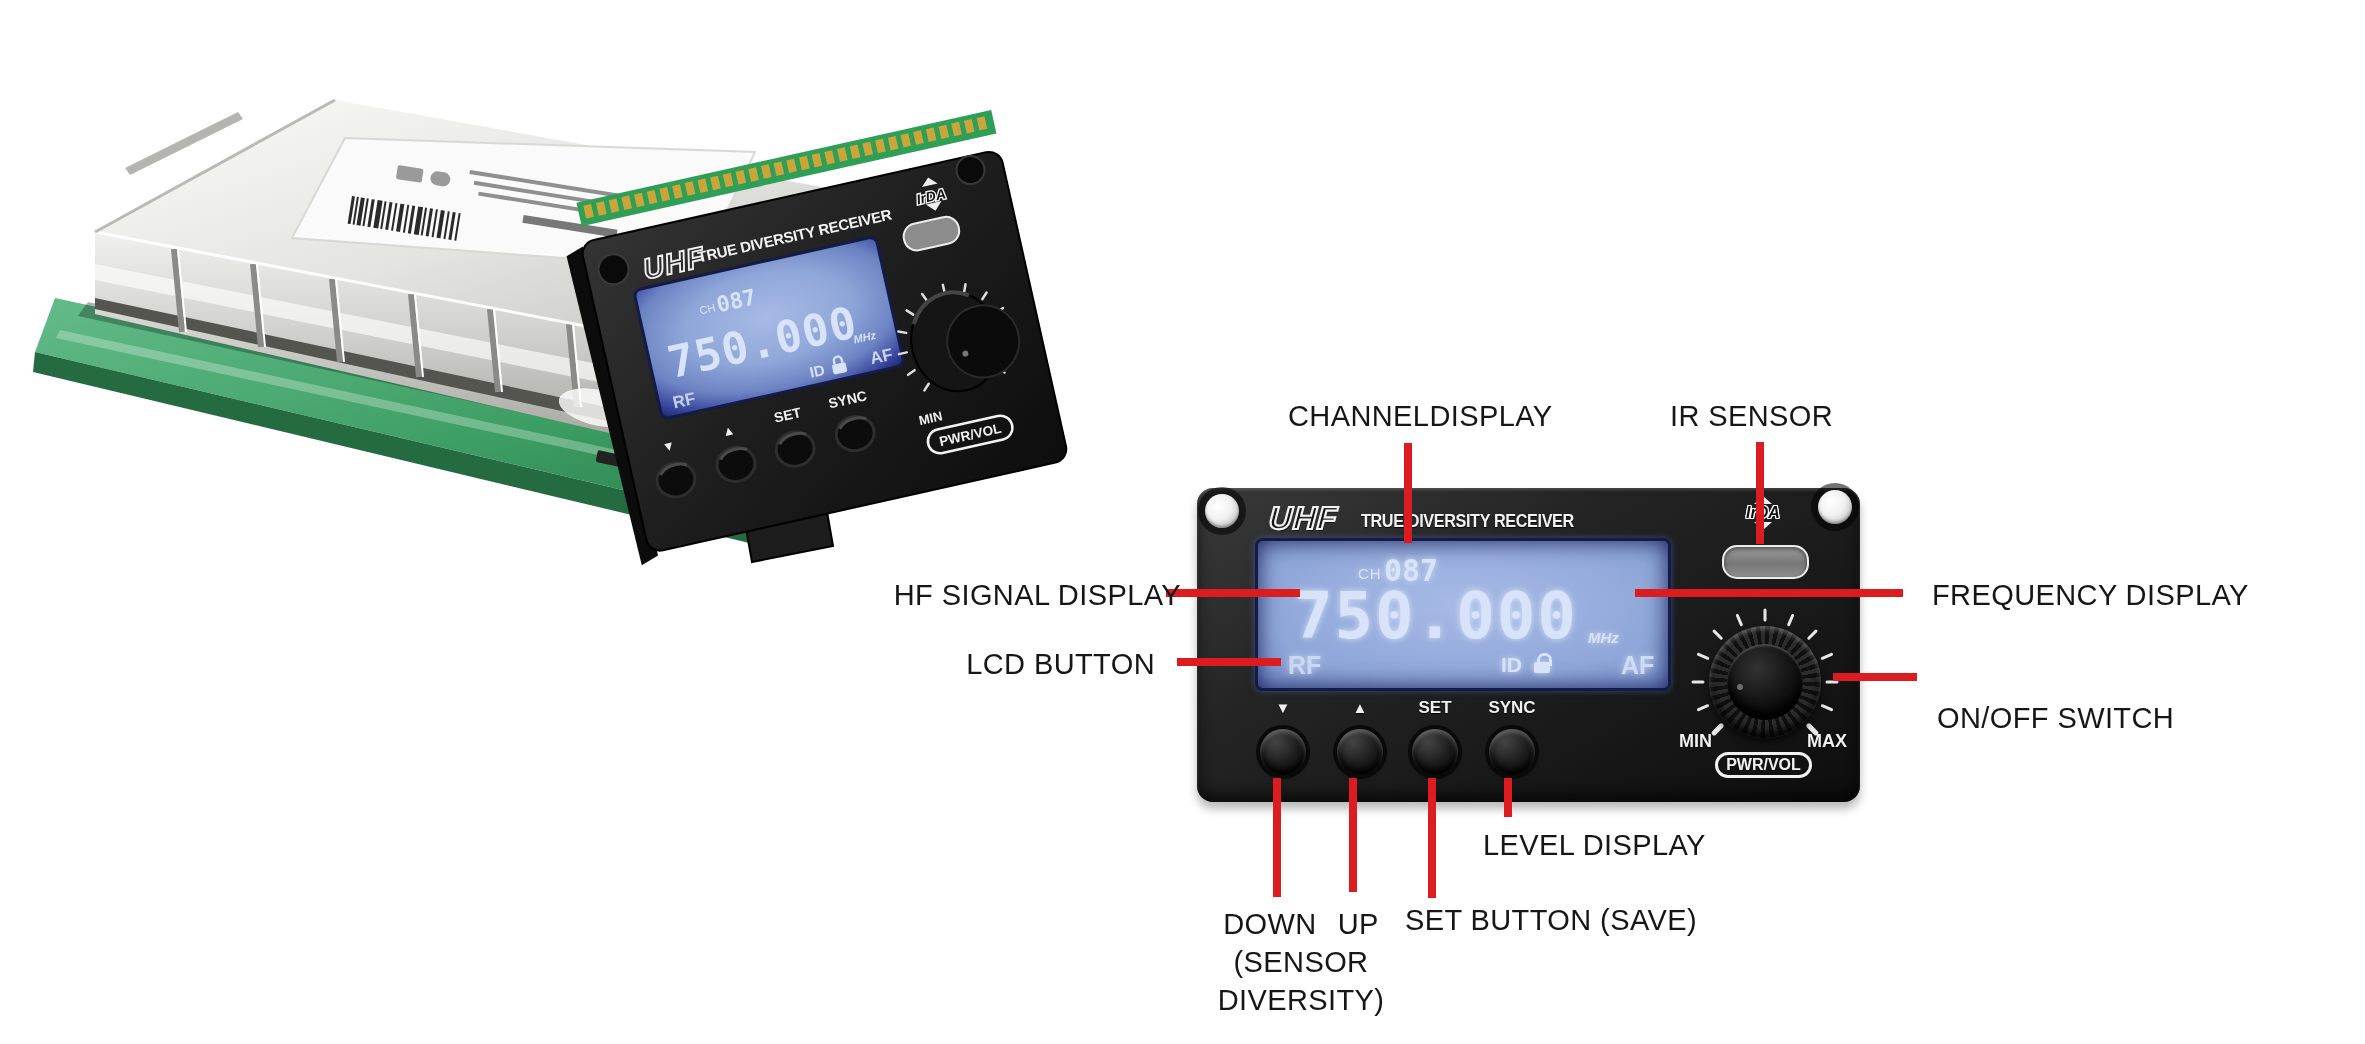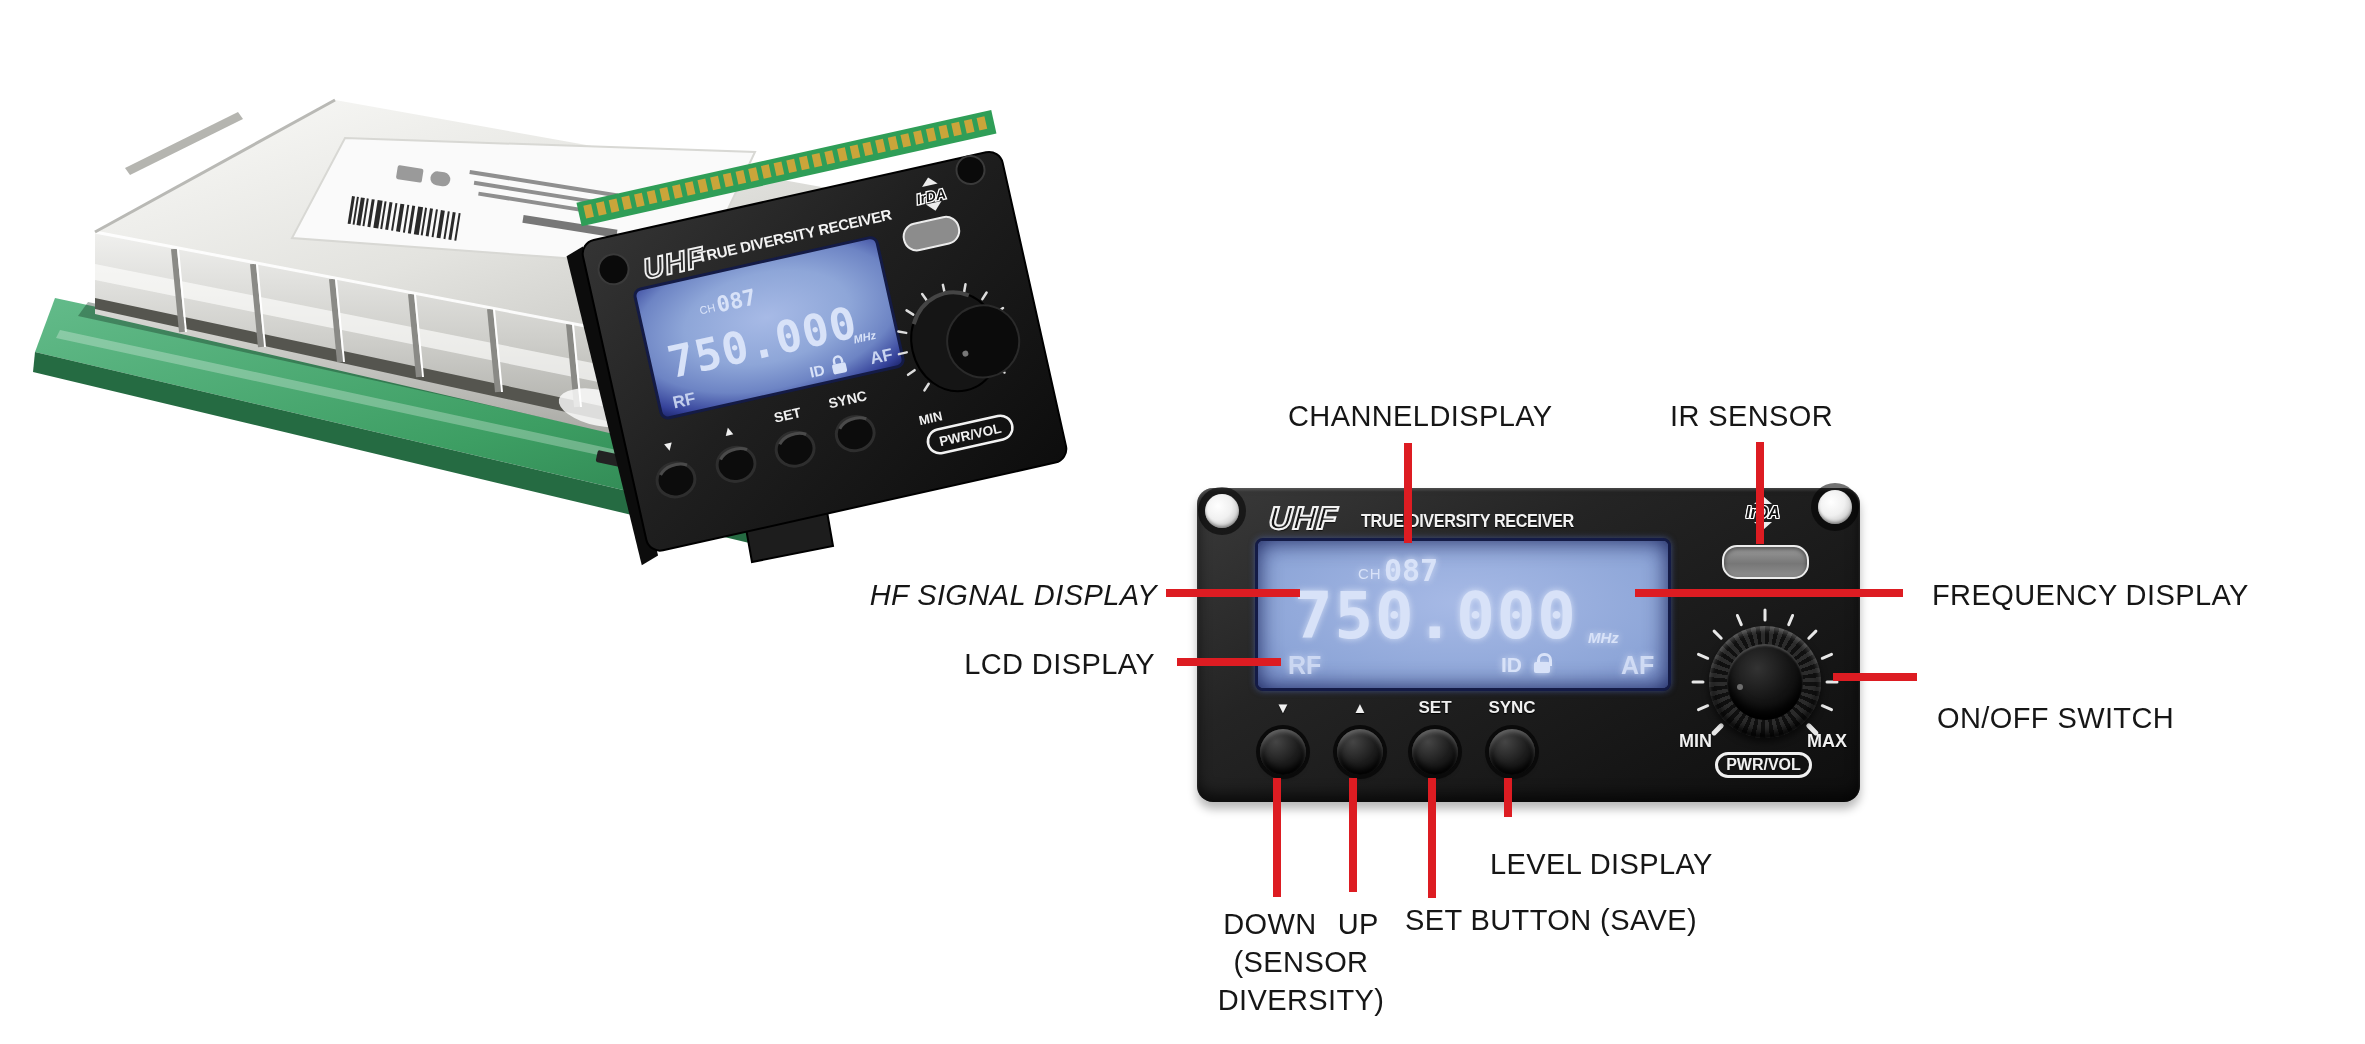--- a/index.html
+++ b/index.html
@@ -341,27 +341,27 @@
   <div class="redline" style="left:1177px;top:658px;width:104px;height:8px;"></div>
   <div class="redline" style="left:1635px;top:589px;width:268px;height:8px;"></div>
   <div class="redline" style="left:1833px;top:673px;width:84px;height:8px;"></div>
   <div class="redline" style="left:1273px;top:778px;width:8px;height:119px;"></div>
   <div class="redline" style="left:1349px;top:778px;width:8px;height:114px;"></div>
   <div class="redline" style="left:1428px;top:778px;width:8px;height:120px;"></div>
   <div class="redline" style="left:1504px;top:778px;width:8px;height:39px;"></div>
 
   <div class="lbl" style="left:1240px;top:400px;margin-left:48px;">CHANNELDISPLAY</div>
   <div class="lbl" style="left:1670px;top:400px;">IR SENSOR</div>
-  <div class="lbl right-align" style="left:820px;top:579px;width:337px;font-style:italic;">HF SIGNAL DISPLAY</div>
-  <div class="lbl right-align" style="left:930px;top:648px;width:225px;">LCD DISPLAY</div>
+  <div class="lbl right-align" style="left:844px;top:579px;width:337px;">HF SIGNAL DISPLAY</div>
+  <div class="lbl right-align" style="left:930px;top:648px;width:225px;">LCD BUTTON</div>
   <div class="lbl" style="left:1932px;top:579px;">FREQUENCY DISPLAY</div>
   <div class="lbl lbl-block" style="left:1937px;top:652px;text-align:left;line-height:37px;margin-top:48px;">
     <div>ON/OFF SWITCH</div>
   </div>
-  <div class="lbl" style="left:1483px;top:848px;margin-left:7px;">LEVEL DISPLAY</div>
+  <div class="lbl" style="left:1483px;top:829px;">LEVEL DISPLAY</div>
   <div class="lbl lbl-block" style="left:1201px;top:905px;width:200px;">
     <div>
       <span>DOWN</span><span style="display:inline-block;width:21px;"></span><span>UP</span>
     </div>
     <div>(SENSOR</div>
     <div>DIVERSITY)</div>
   </div>
   <div class="lbl" style="left:1405px;top:904px;">SET BUTTON (SAVE)</div>
 
 </div>

